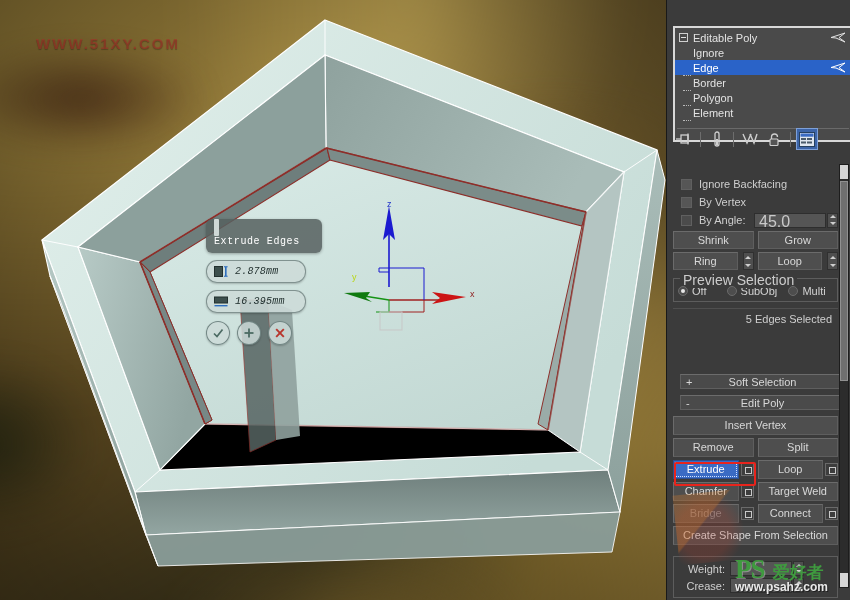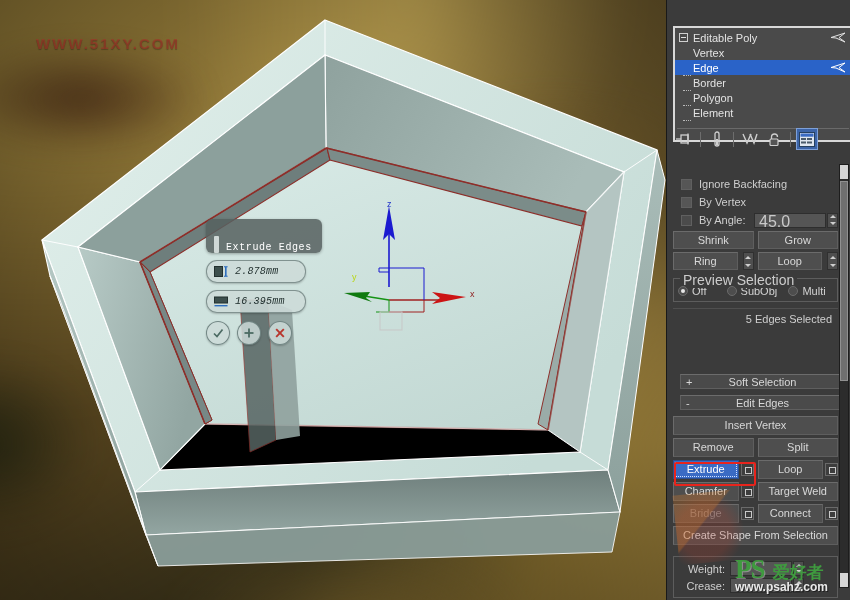--- a/index.html
+++ b/index.html
@@ -59,23 +59,24 @@
   
   #model { position: absolute; left: 0; top: 0; width: 666px; height: 600px; }
 
   
   #caddy { position: absolute; left: 206px; top: 219px; width: 116px; }
   .caddy-title {
     position: relative;
     background: rgba(86,97,96,.86);
     border-radius: 6px;
     height: 34px;
-    display: flex; align-items: flex-end;
+    display: flex; align-items: flex-start;
     padding-left: 8px;
     box-shadow: 0 1px 3px rgba(0,0,0,.3);
+    flex-direction: column;
   }
   .caddy-grip {
     width: 5px; height: 17px; background: #cfd8d6;
     border-radius: 1px; margin-right: 7px; flex: none;
   }
   .caddy-title-label {
     color: #ffffff; font-family: "Liberation Mono", monospace;
     font-size: 10px; letter-spacing: .6px; white-space: nowrap;
   }
   .caddy-field {
@@ -473,21 +474,21 @@
         <div class="stk-row">
           <span class="stk-box"></span>
           <span>Editable Poly</span>
           <svg class="stk-arrow" width="16" height="11" viewBox="0 0 16 11">
             <polygon points="15,1 1,5.5 6,6 15,10 9,5.6" fill="none" stroke="#e2e2e2" stroke-width="1"></polygon>
           </svg>
         </div>
 
         <div class="stk-row">
           <span class="stk-indent"></span>
-          <span>Vertex</span>
+          <span>Ignore</span>
         </div>
 
         <div class="stk-row sel">
           <span class="stk-indent"></span>
           <span>Edge</span>
           <svg class="stk-arrow" width="16" height="11" viewBox="0 0 16 11">
             <polygon points="15,1 1,5.5 6,6 15,10 9,5.6" fill="none" stroke="#ffffff" stroke-width="1"></polygon>
           </svg>
         </div>
 
@@ -615,21 +616,21 @@
       <div id="sel-status">5 Edges Selected</div>
     </div>
 
     <div class="rollout-hdr" style="position:absolute;left:6px;top:374px;width:165px;">
       <span class="pm">+</span>
       <span>Soft Selection</span>
     </div>
 
     <div class="rollout-hdr" style="position:absolute;left:6px;top:395px;width:165px;">
       <span class="pm">-</span>
-      <span>Edit Edges</span>
+      <span>Edit Poly</span>
     </div>
 
     <div id="edit-body">
       <div class="btn eb">Insert Vertex</div>
 
       <div class="pair">
         <div class="btn eb" style="flex:1">Remove</div>
         <div class="btn eb" style="flex:1">Split</div>
       </div>
 

